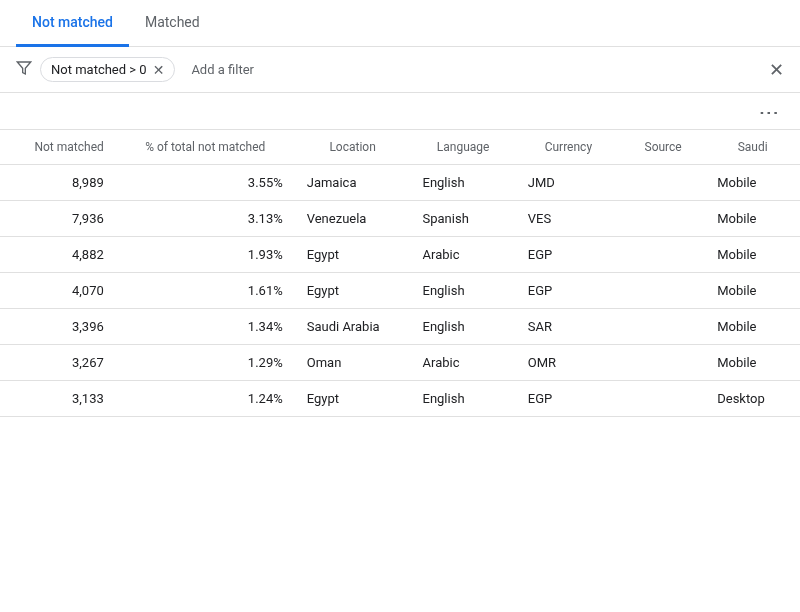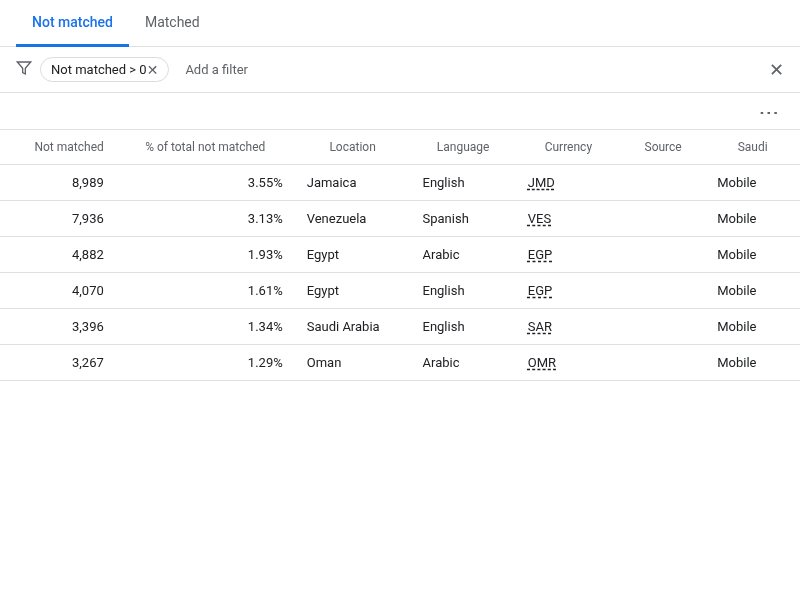--- a/index.html
+++ b/index.html
@@ -42,20 +42,21 @@
       gap: 8px;
       border-bottom: 1px solid #e0e0e0;
     }
     .filter-icon {
       color: #5f6368;
       font-size: 16px;
     }
     .filter-chip {
       display: flex;
       align-items: center;
+      gap: 6px;
       border: 1px solid #dadce0;
       border-radius: 16px;
       padding: 4px 10px;
       font-size: 13px;
       color: #202124;
       background: #fff;
       cursor: pointer;
     }
     .filter-chip .close-btn {
       font-size: 14px;
@@ -118,21 +119,20 @@
       color: #202124;
     }
     .data-table td.num {
       text-align: right;
       margin-left: 20px;
     }
     .data-table td.left {
       text-align: left;
     }
     .underline-dash {
-      text-decoration: underline;
       text-decoration-style: dashed;
       text-underline-offset: 2px;
     }
 
     
     .col-not-matched { width: 110px; }
     .col-pct { width: 170px; }
     .col-location { width: 110px; }
     .col-language { width: 100px; }
     .col-currency { width: 100px; }
@@ -225,14 +225,23 @@
       </tr>
       <tr>
         <td class="num">3,267</td>
         <td class="num">1.29%</td>
         <td class="left">Oman</td>
         <td class="left">Arabic</td>
         <td class="left"><span class="underline-dash">OMR</span></td>
         <td class="left"></td>
         <td class="left">Mobile</td>
       </tr>
+      <tr>
+        <td class="num">3,133</td>
+        <td class="num">1.24%</td>
+        <td class="left">Egypt</td>
+        <td class="left">English</td>
+        <td class="left"><span class="underline-dash">EGP</span></td>
+        <td class="left"></td>
+        <td class="left">Desktop</td>
+      </tr>
     </tbody>
 </table>
 
 </body></html>

